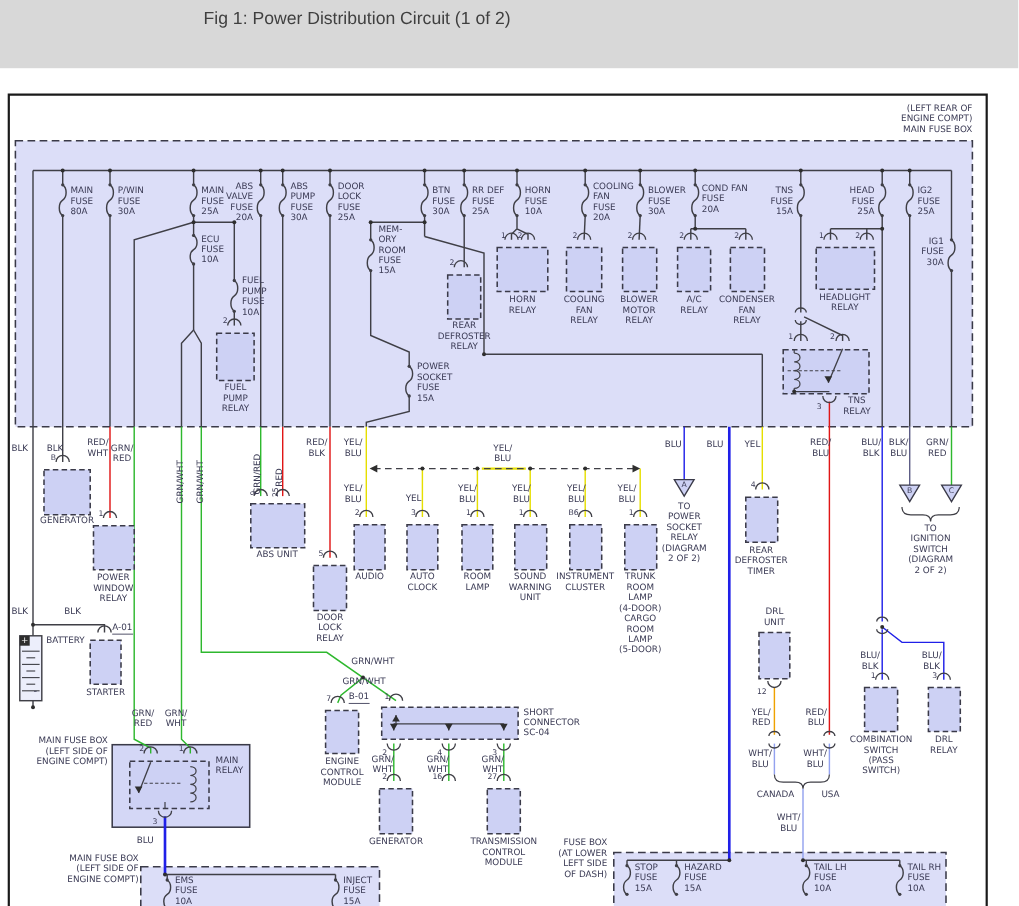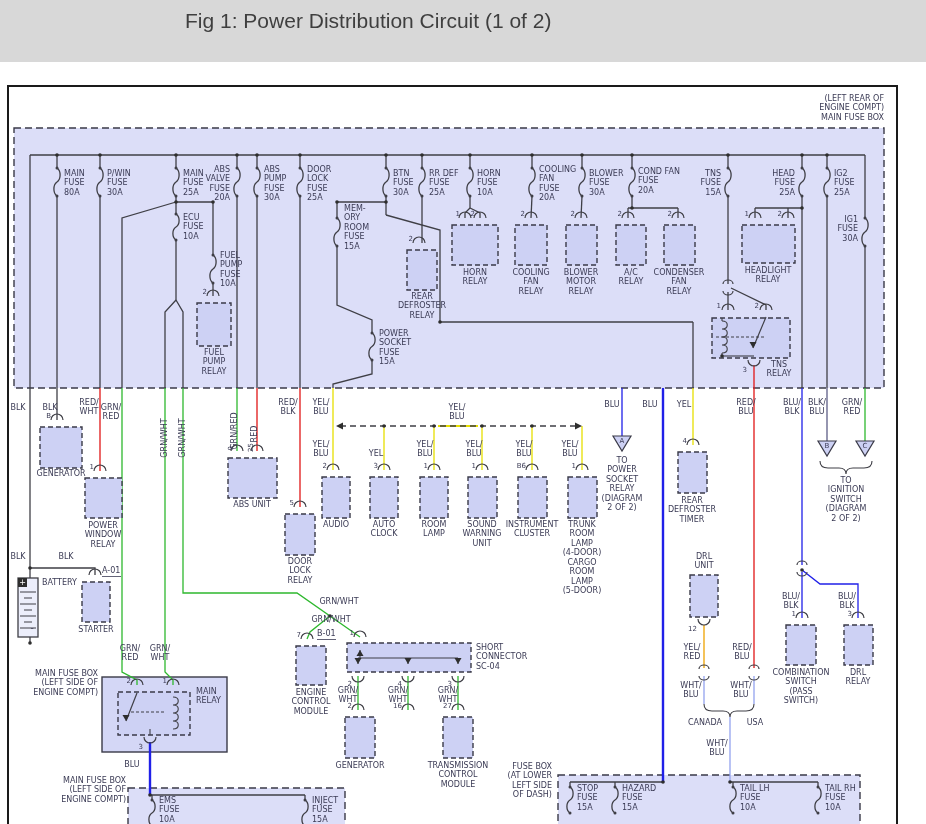--- a/index.html
+++ b/index.html
@@ -1,20 +1,20 @@
 <!DOCTYPE html>
 <html><head>
 <meta charset="utf-8">
 <style>
   html,body{margin:0;padding:0;background:#ffffff;}
   .page{position:relative;width:926px;height:824px;background:#ffffff;overflow:hidden;
         font-family:"DejaVu Sans",sans-serif;}
   .header{position:absolute;top:0;left:0;width:926px;height:62px;background:#d8d8d8;}
   .title{position:absolute;left:185px;top:9px;font-family:"Liberation Sans",sans-serif;
-         font-size:21px;color:#3f3f3f;}
+         font-size:16px;color:#3f3f3f;}
   svg{position:absolute;top:0;left:0;}
   text{font-family:"DejaVu Sans",sans-serif;}
 </style>
 </head>
 <body>
 
 <div class="page">
   <div class="header">
     <span class="title">Fig 1: Power Distribution Circuit (1 of 2)</span>
   </div>

